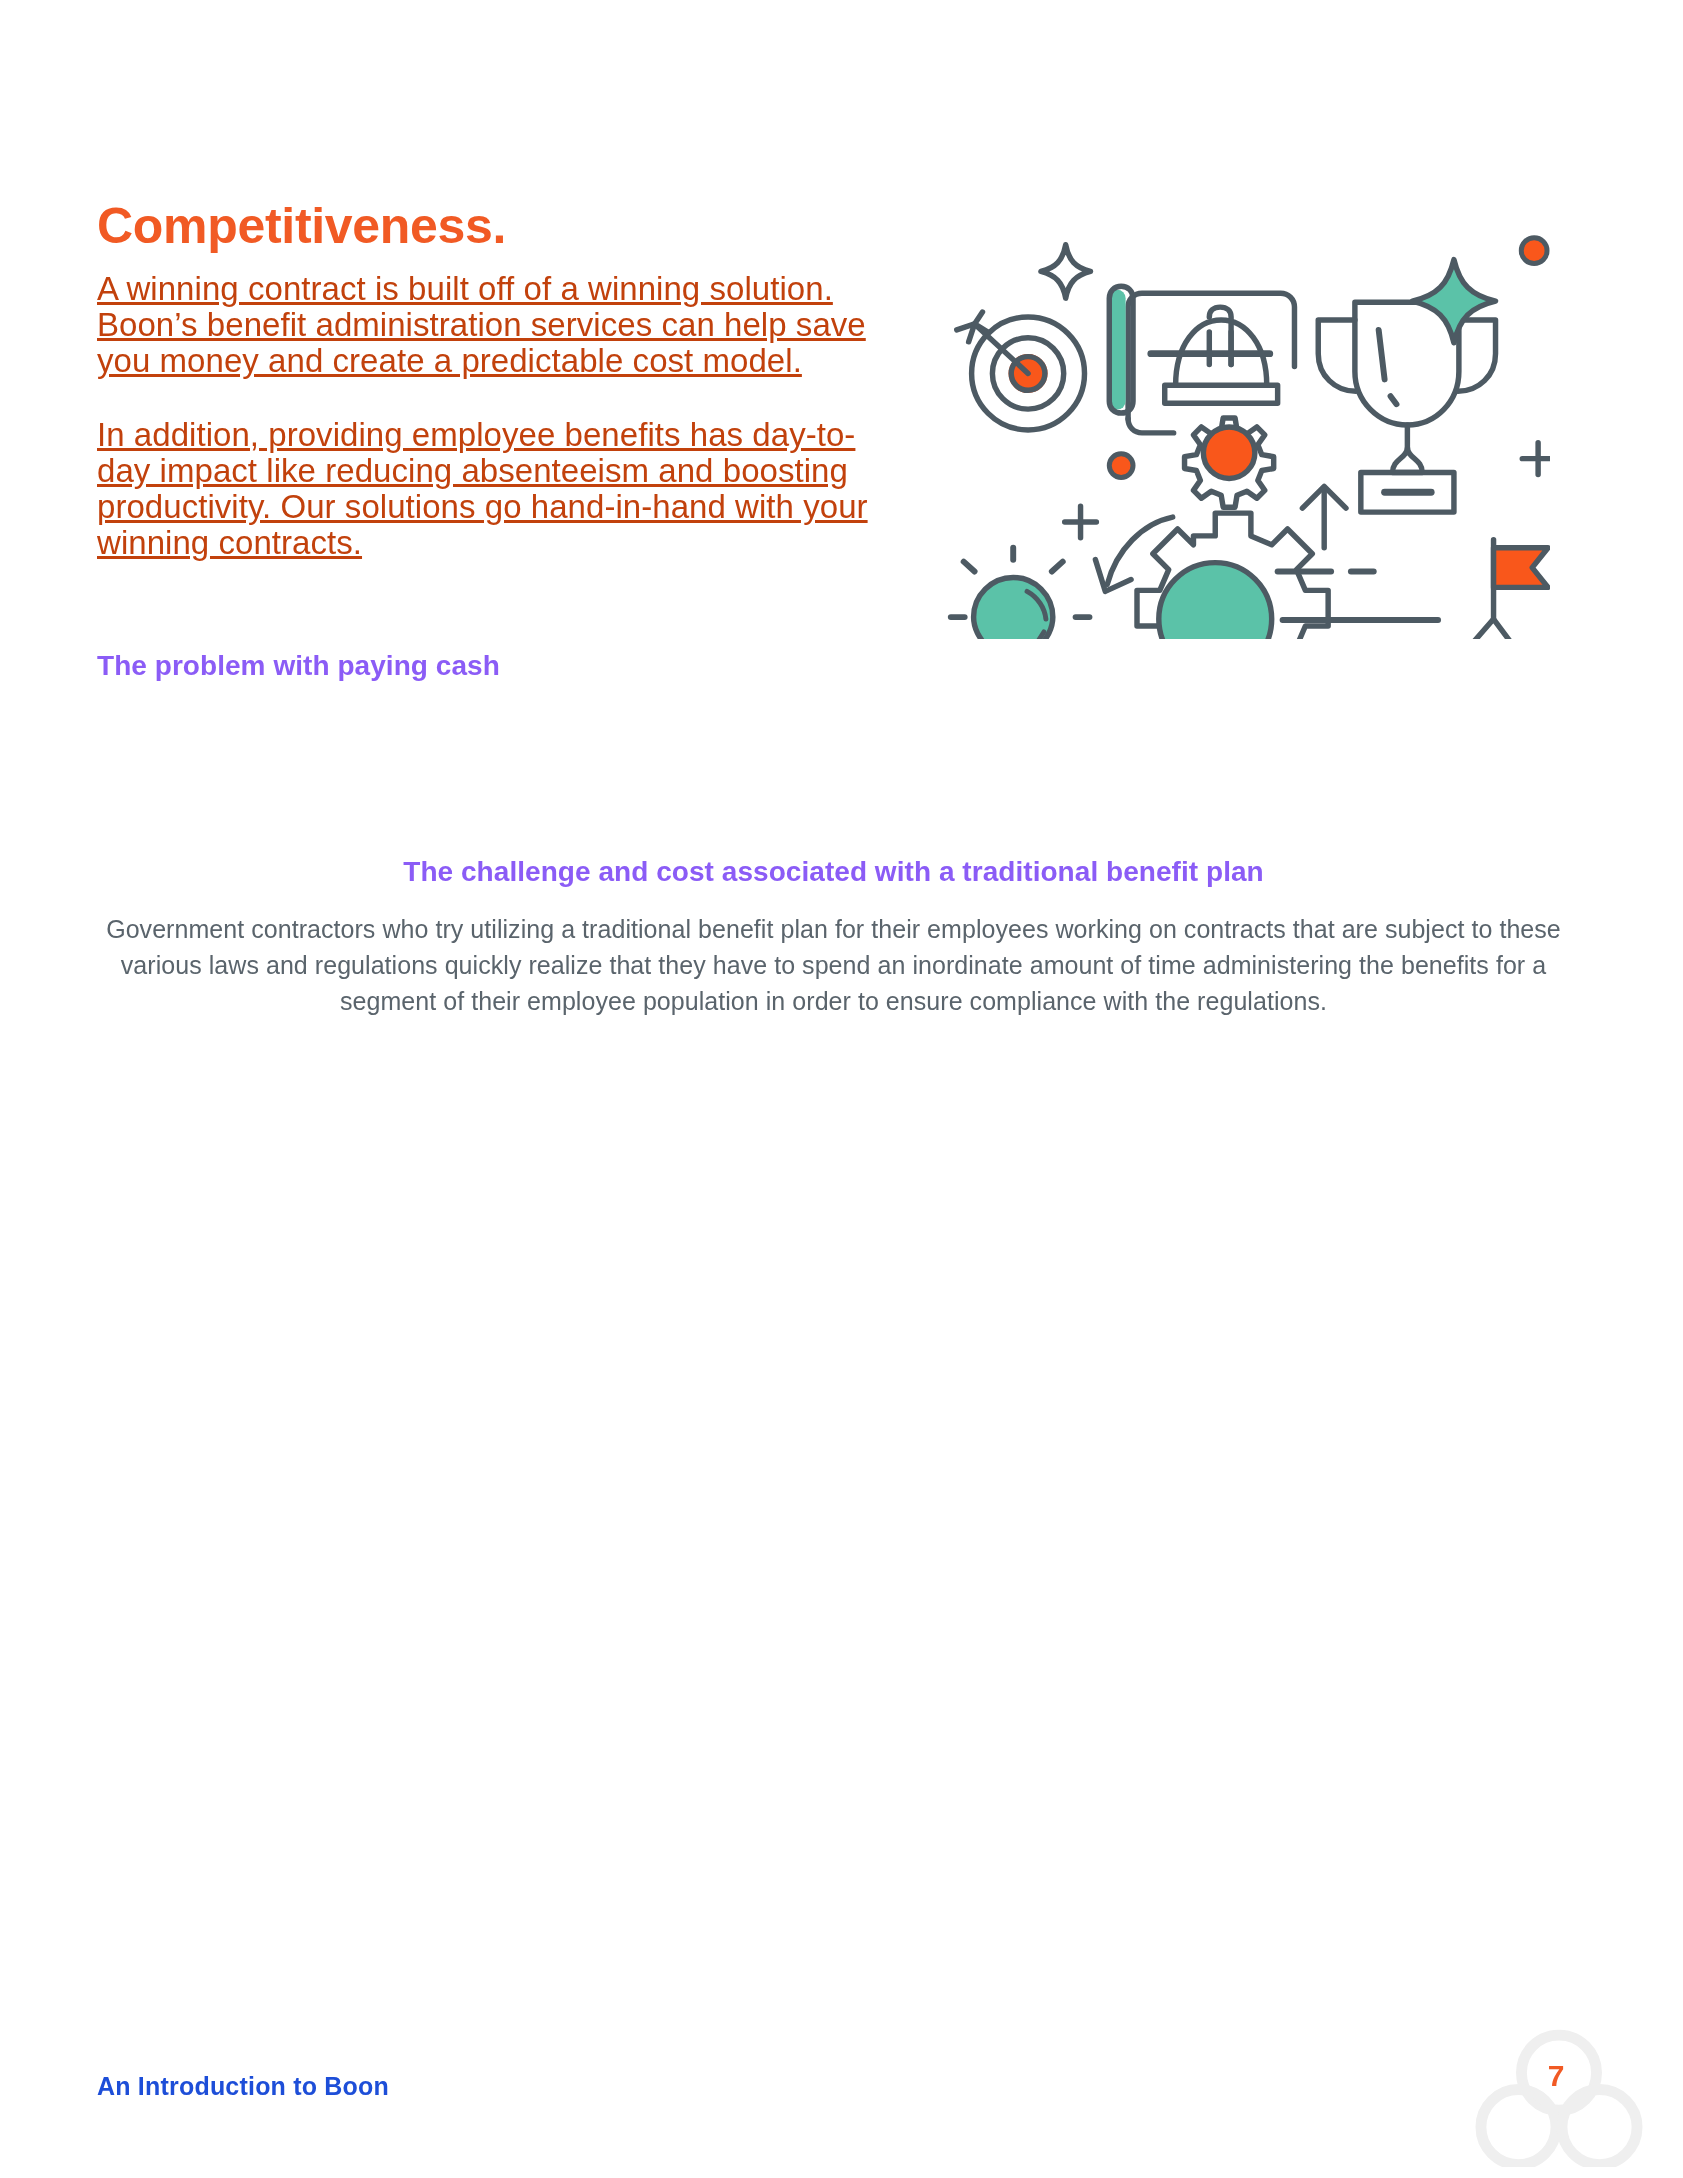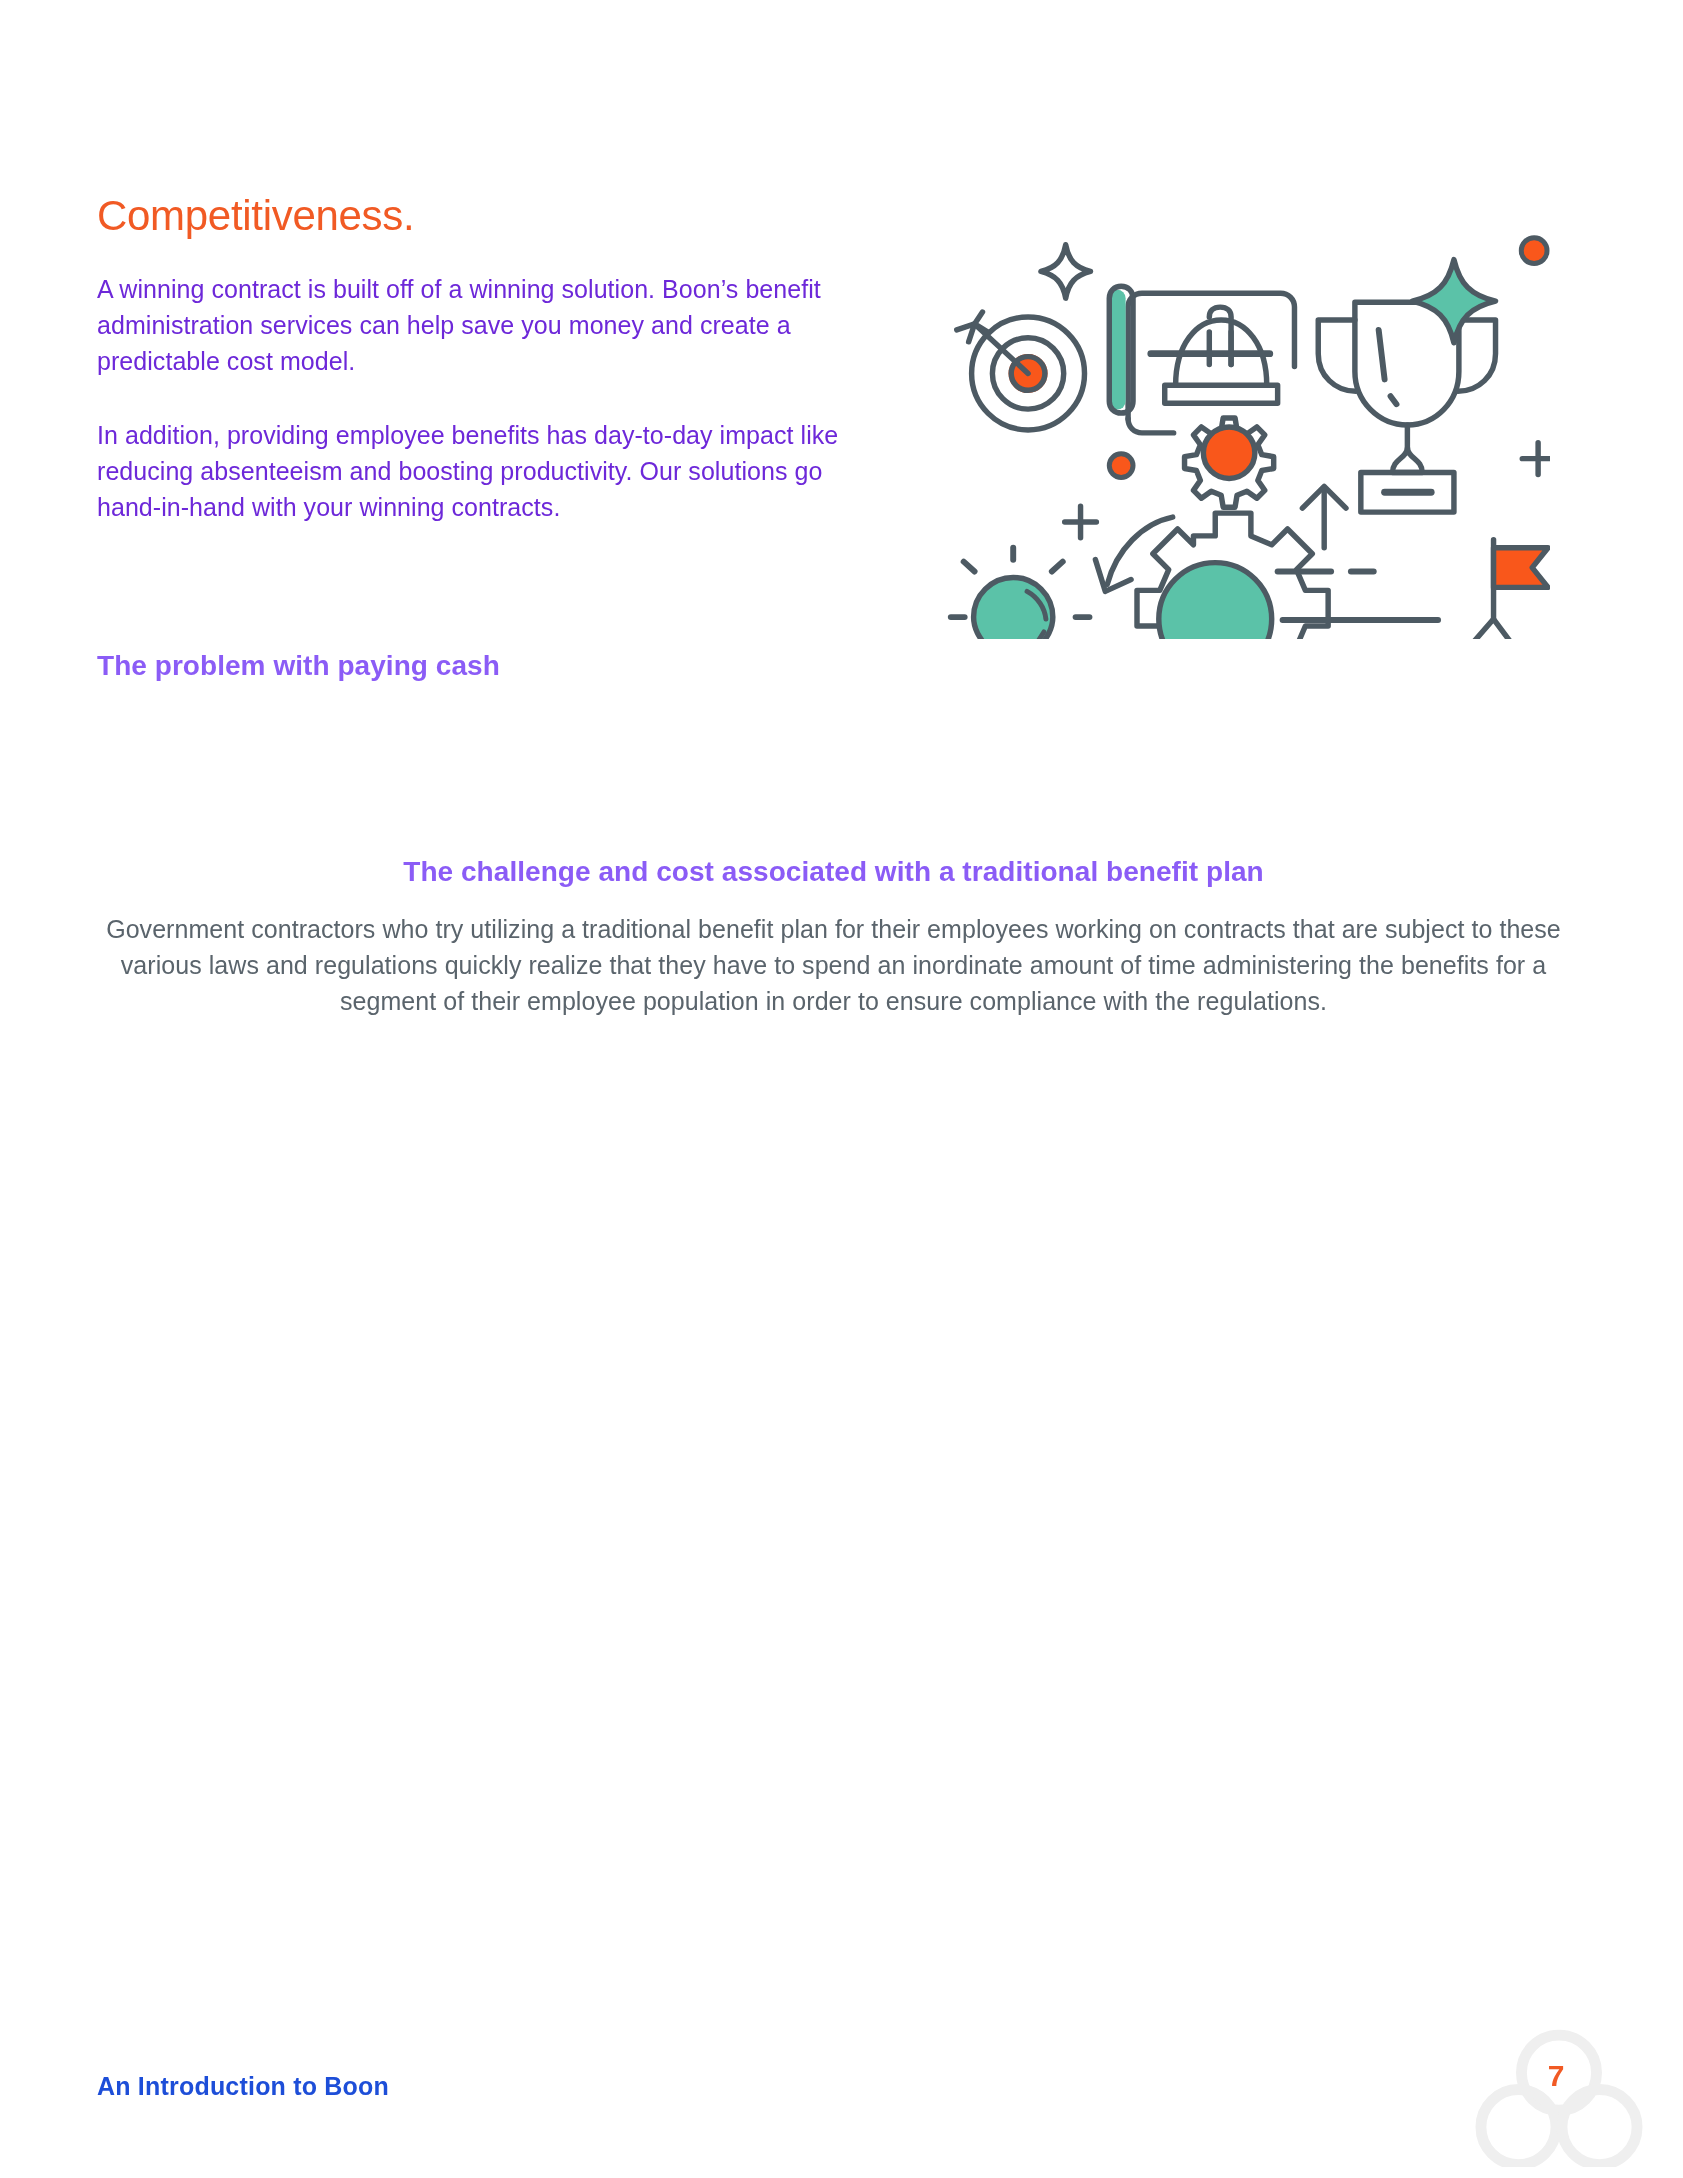--- a/index.html
+++ b/index.html
@@ -19,42 +19,43 @@
     inset: 0;
     background: #ffffff;
     overflow: hidden;
   }
 
   
   .page-title {
     position: absolute;
     left: 97px;
     top: 166px;
-    font-size: 42px;
-    font-weight: 400;
+    font-size: 50px;
+    font-weight: 700;
     letter-spacing: -0.3px;
     color: #F15A24;
     line-height: 1.05;
     white-space: nowrap;
   }
 
   
   .intro-col {
     position: absolute;
     left: 97px;
     top: 271px;
     width: 792px;
   }
   .intro-p {
-    font-size: 25px;
+    font-size: 33px;
     line-height: 36px;
-    color: #6d28d9;
+    color: #c2410c;
     margin: 0 0 38px 0;
     font-weight: 400;
     letter-spacing: 0.05px;
+    text-decoration: underline;
   }
   .intro-p:last-child { margin-bottom: 12px; }
 
   
   .section {
     position: absolute;
     left: 97px;
     width: 1473px;
   }
   .section-h {

